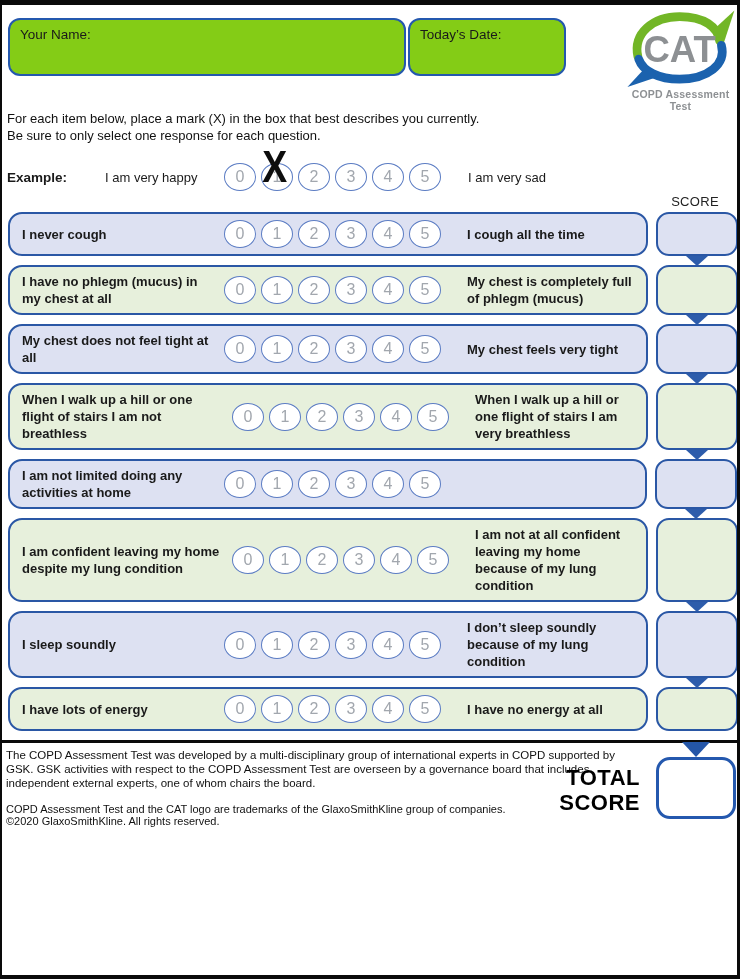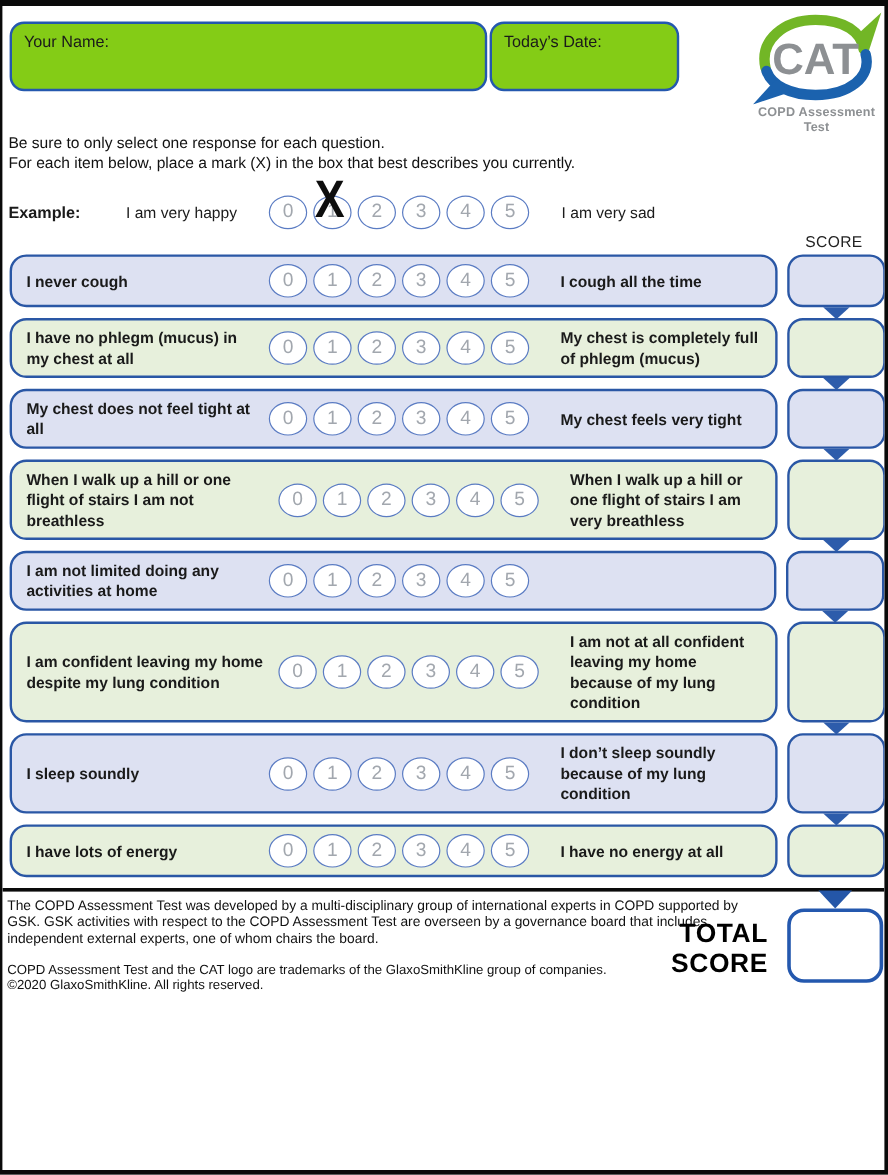--- a/index.html
+++ b/index.html
@@ -124,22 +124,22 @@
         <path d="M112 44 C118 66 96 83 64 83 C40 83 22 74 17 60" fill="none" stroke="#1b62ae" stroke-width="10" stroke-linecap="round"></path>
         <path d="M26 68 L4 92 L40 80 Z" fill="#1b62ae"></path>
         <text x="64" y="63" text-anchor="middle" font-family="Liberation Sans, sans-serif" font-size="42" font-weight="bold" fill="#8d9093">CAT</text>
       </svg>
       <div class="logo-caption">COPD Assessment Test</div>
     </div>
   </div>
 
 
   <div class="instructions">
+    <div>For each item below, place a mark (X) in the box that best describes you currently.</div>
     <div>Be sure to only select one response for each question.</div>
-    <div>For each item below, place a mark (X) in the box that best describes you currently.</div>
   </div>
 
   <div class="example">
     <div class="example-flex">
       <div class="ex-label">Example:</div>
       <div class="ex-left">I am very happy</div>
       <div class="circles">
         <span class="x-mark">X</span>
       <span class="circle">0</span>
           <span class="circle">1</span>

